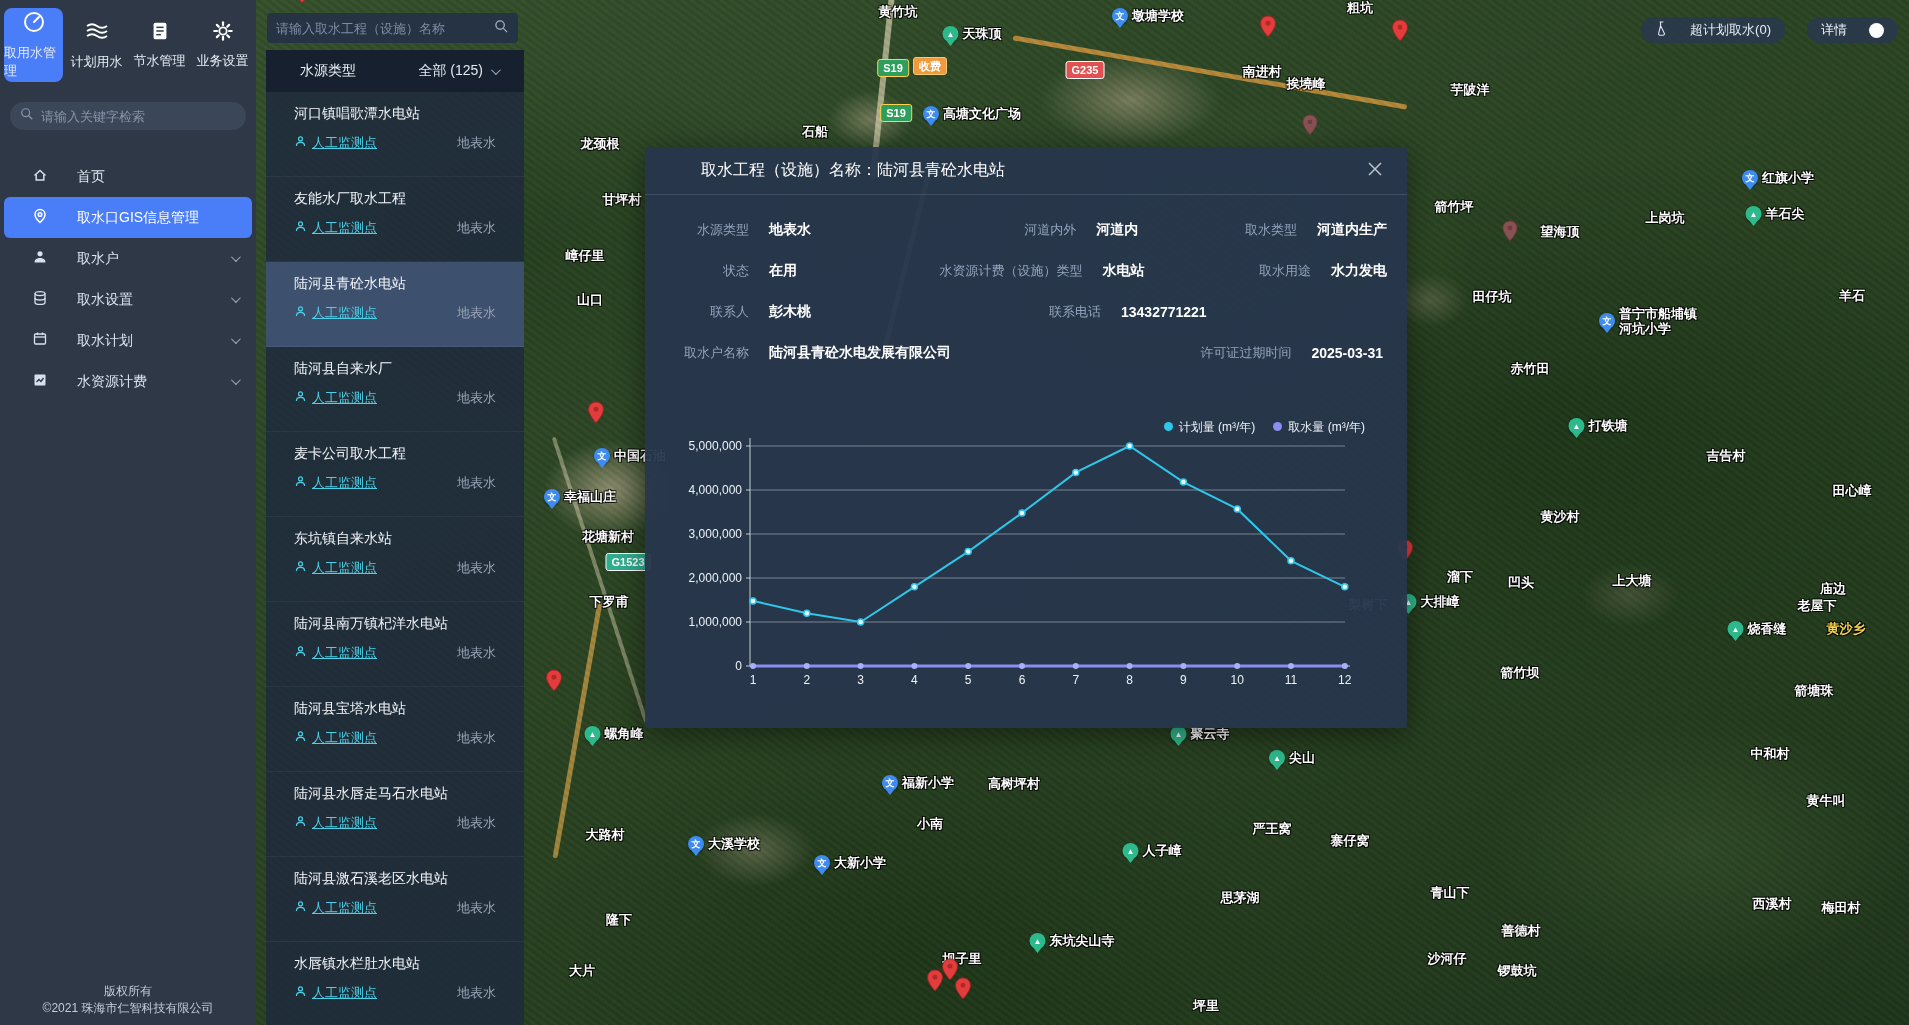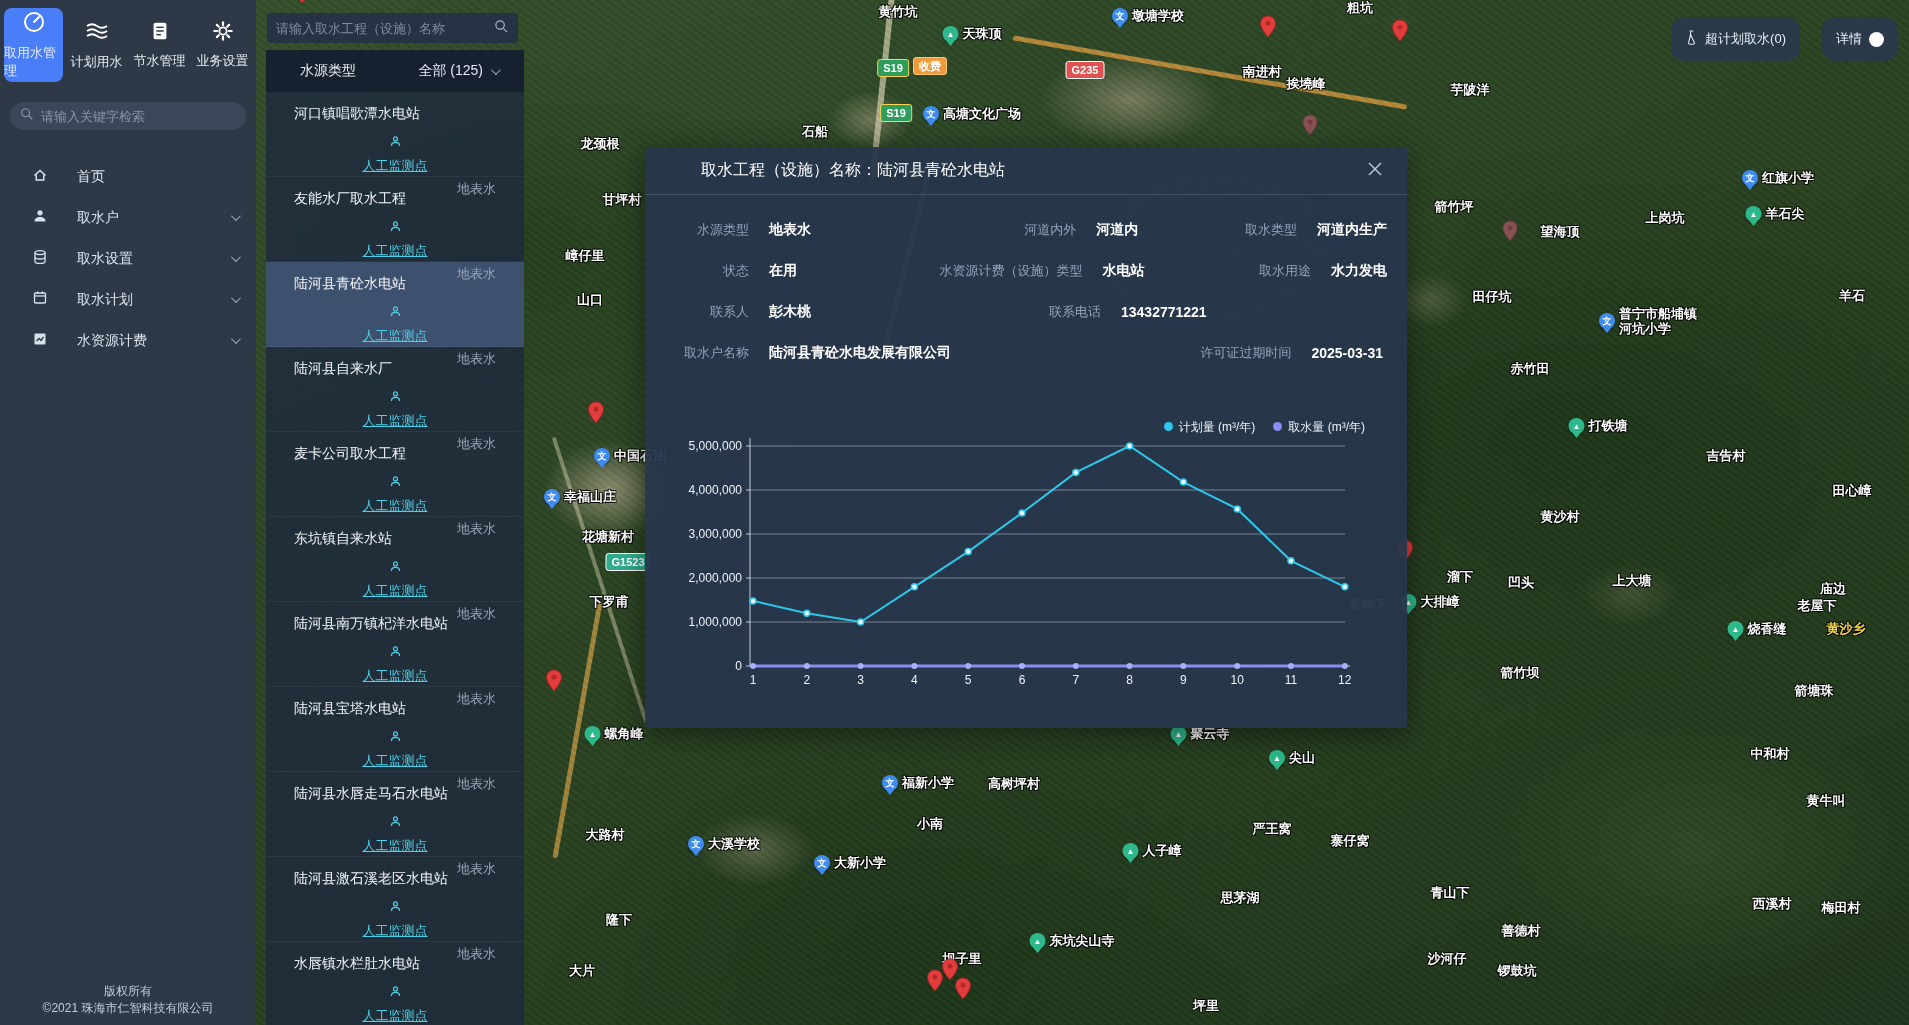--- a/index.html
+++ b/index.html
@@ -43,21 +43,21 @@
   .pin { position:absolute; transform:translate(-50%,-100%); z-index:3; }
   .badge { position:absolute; transform:translate(-50%,-50%); font-size:11px; font-weight:700; color:#fff;
     padding:1px 5px; border-radius:3px; z-index:2; line-height:14px; }
   .badge.green { background:#2f9e5d; border:1px solid #ffd34d; }
   .badge.red   { background:#e05252; border:1px solid #fff; }
   .badge.teal  { background:#2fae8f; border:1px solid #fff; }
   .badge.orange{ background:#ef9a3d; border:1px solid #f5c877; }
 
   
   .toppills { position:absolute; top:17px; right:11px; display:flex; gap:22px; z-index:30; }
-  .pill { display:flex; align-items:center; gap:7px; height:44px; padding:0 14px; border-radius:13px;
+  .pill { display:flex; align-items:center; gap:22px; height:26px; padding:0 14px; border-radius:13px;
     background:rgba(42,56,77,.88); color:#e8eef7; font-size:13px; cursor:pointer; }
   .toggle-dot { width:15px; height:15px; border-radius:50%; background:#fff; }
 
   
   .sidebar { position:absolute; left:0; top:0; width:256px; height:1025px; background:#2e3847; z-index:20;
     color:#dfe6f0; }
   .tiles { display:grid; grid-template-columns:1fr 1fr 1fr 1fr; gap:4px; padding:8px 4px 6px; }
   .tile { height:74px; display:flex; flex-direction:column; align-items:center; justify-content:center;
     gap:7px; border-radius:8px; font-size:13px; cursor:pointer; color:#e7edf6; }
   .tile.sel { background:#4a7df8; }
@@ -81,21 +81,21 @@
     background:rgba(37,49,70,.92); border-radius:4px; display:flex; align-items:center; padding:0 9px; gap:6px; }
   .sp-search input::placeholder { color:#7e8ca3; }
   .spanel { position:absolute; left:266px; top:50px; width:258px; bottom:0; z-index:21;
     background:rgba(30,42,62,.82); color:#eef2f8; }
   .sphead { height:42px; background:rgba(21,31,47,.9); display:flex; align-items:center;
     padding:0 26px 0 34px; font-size:14px; }
   .sphead .fval { margin-left:auto; display:flex; align-items:center; gap:8px; color:#e3e9f2; cursor:pointer; }
   .sitem { height:85px; padding:13px 28px 0; cursor:pointer; border-bottom:1px solid rgba(255,255,255,.05); }
   .sitem.sel { background:rgba(64,85,116,.92); }
   .sname { font-size:14px; color:#f2f5fa; }
-  .srow { margin-top:11px; display:flex; align-items:center; gap:5px;flex-direction:column; }
+  .srow { margin-top:11px; display:flex; align-items:center; gap:5px; }
   .smon { color:#4cd0e8; font-size:13px; text-decoration:underline; cursor:pointer; }
   .stype { margin-left:auto; color:#9aa6b7; font-size:13px; }
 
   
   .modal { position:absolute; left:645px; top:147px; width:762px; height:581px; z-index:25;
     background:rgba(39,54,76,.95); border-radius:3px; box-shadow:0 6px 30px rgba(0,0,0,.45); color:#fff; }
   .mtitle { height:48px; display:flex; align-items:center; padding:0 24px 0 56px; font-size:16px;
     border-bottom:1px solid rgba(150,168,194,.22); }
   .mclose { margin-left:auto; cursor:pointer; opacity:.85; }
   .mfields { padding:14px 20px 0 16px; }
@@ -462,20 +462,28 @@
           </svg></span>
       <input placeholder="请输入关键字检索" style="">
     </div>
     <nav class="menu">
         <div class="mitem">
           <span><svg width="16" height="16" viewBox="0 0 16 16" fill="none" stroke="#d7e0ec" stroke-width="1.5">
               <path d="M2.5 8.5 8 3.5l5.5 5"></path>
               <path d="M4.2 7.5V13h7.6V7.5"></path>
             </svg></span>
           <span>首页</span>
+          <span class="spacer"></span>
+        </div>
+        <div class="mitem sel">
+          <span><svg width="16" height="16" viewBox="0 0 16 16" fill="none" stroke="#fff" stroke-width="1.5">
+              <path d="M8 1.5C5.2 1.5 3 3.7 3 6.5 3 10 8 14.5 8 14.5S13 10 13 6.5C13 3.7 10.8 1.5 8 1.5Z"></path>
+              <circle cx="8" cy="6.5" r="1.8"></circle>
+            </svg></span>
+          <span>取水口GIS信息管理</span>
           <span class="spacer"></span>
         </div>
         <div class="mitem">
           <span><svg width="16" height="16" viewBox="0 0 16 16" fill="#d7e0ec">
               <circle cx="8" cy="4.8" r="2.6"></circle>
               <path d="M2.5 13.5c0-3 2.2-4.5 5.5-4.5s5.5 1.5 5.5 4.5z"></path>
             </svg></span>
           <span>取水户</span>
           <span class="spacer"></span>
           <span class="chev"></span>

